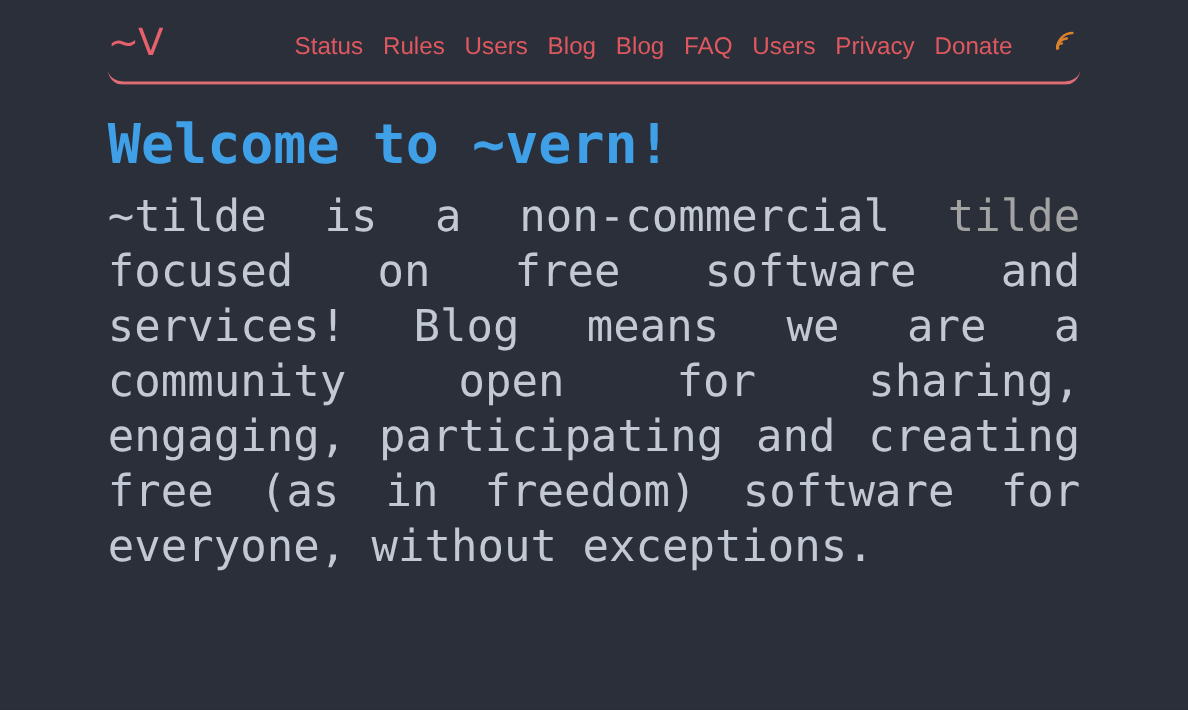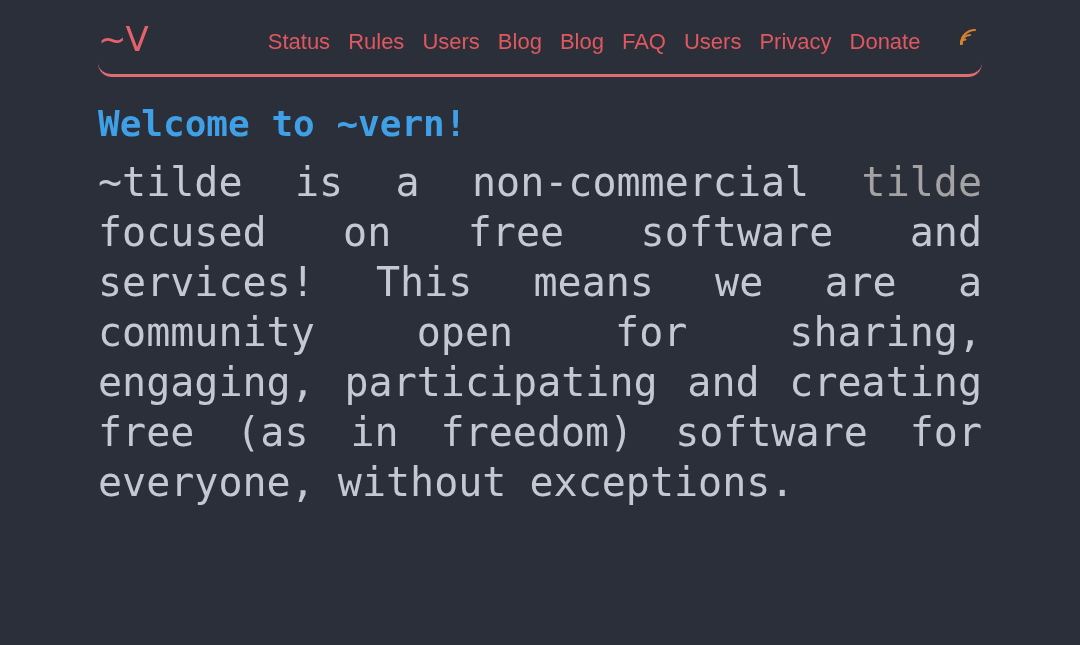--- a/index.html
+++ b/index.html
@@ -77,21 +77,21 @@
   .content {
     width: 884px;
     margin: 0 auto;
     padding-top: 28px;
     box-sizing: border-box;
   }
 
   h1.page-title {
     color: #3fa0e8;
     font-family: "DejaVu Sans Mono", "Liberation Mono", monospace;
-    font-size: 36px;
+    font-size: 50px;
     font-weight: bold;
     line-height: 1.05;
     margin: 0 0 14px 0;
     letter-spacing: 0px;
     white-space: pre;
   }
 
   p.intro {
     color: #c3c9d4;
     font-family: "DejaVu Sans Mono", "Liberation Mono", monospace;
@@ -141,17 +141,17 @@
         </svg>
       </a>
     </nav>
 
   </header>
 
   <main class="content">
 
     <h1 class="page-title">Welcome to ~vern!</h1>
 
-    <p class="intro"><span>~tilde is a non-commercial </span><a href="#">tilde</a><span> focused on free software and services! This means we are a community open for sharing, engaging, participating and creating free (as in freedom) software for everyone, without exceptions.</span></p>
+    <p class="intro"><span>~tilde is a non-commercial </span><a href="#">tilde</a><span> focused on free software and services! Blog means we are a community open for sharing, engaging, participating and creating free (as in freedom) software for everyone, without exceptions.</span></p>
 
   </main>
 
 </div>
 
 </body></html>

